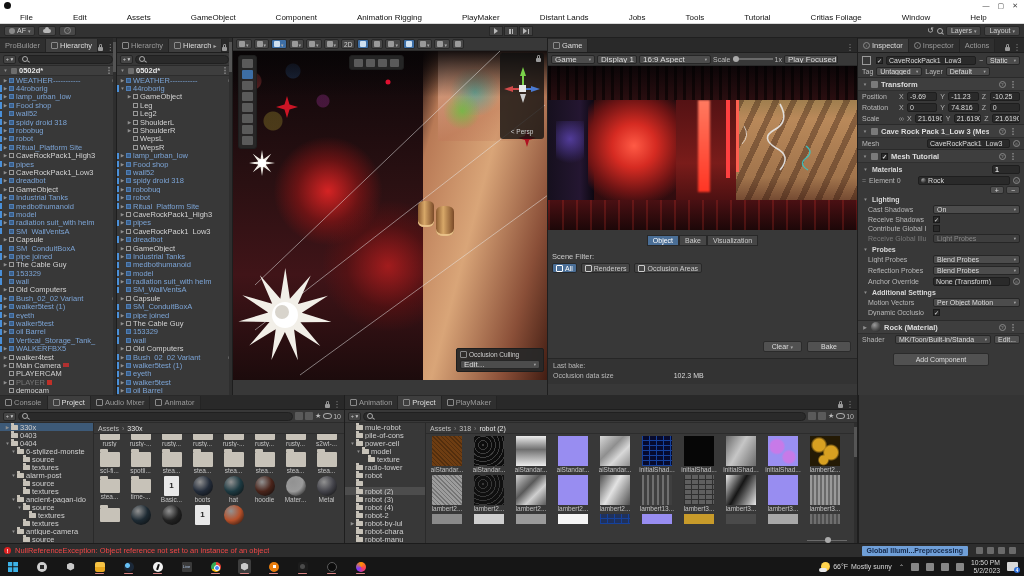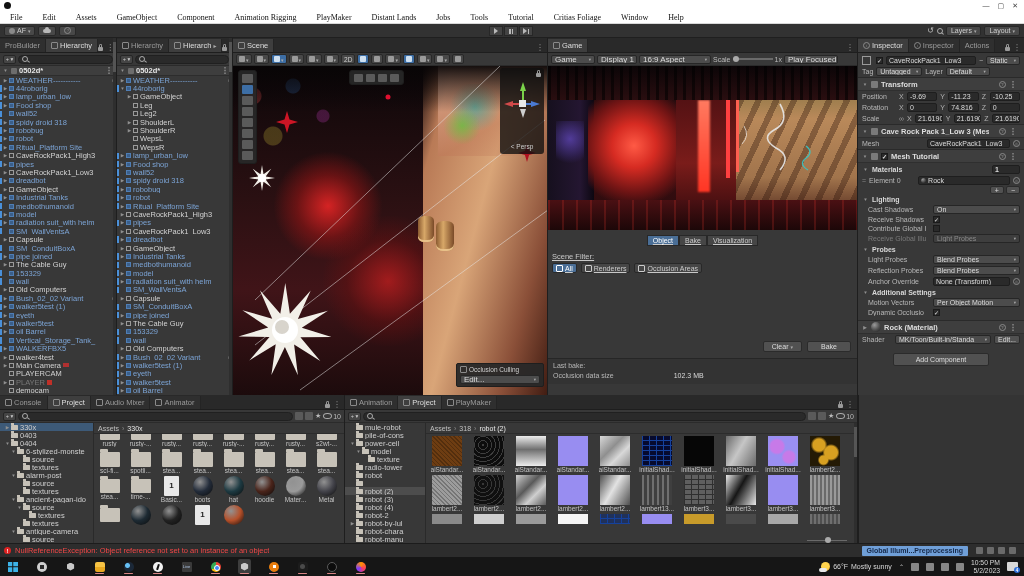--- a/index.html
+++ b/index.html
@@ -5,21 +5,21 @@
   html,body{margin:0;padding:0;background:#000;}
   #app{position:relative;width:1024px;height:576px;overflow:hidden;background:#2b2b2b;
        font-family:"Liberation Sans",sans-serif;color:#c8c8c8;font-size:8px;cursor:default;}
   .abs{position:absolute;}
   i{font-style:normal;}
   
   .titlebar{left:0;top:0;width:1024px;height:11px;background:#ffffff;color:#222;display:flex;align-items:center;gap:4px;padding-left:4px;box-sizing:border-box;font-size:7.5px;}
   .ulogo{width:7px;height:7px;border-radius:50%;background:#111;flex:0 0 7px;}
   .wbtns{margin-left:auto;display:flex;gap:8px;padding-right:6px;color:#444;font-size:7px;}
   .menubar{left:0;top:11px;width:1024px;height:13px;background:#ffffff;color:#111;display:flex;align-items:center;font-size:8px;border-bottom:1px solid #d8d8d8;box-sizing:border-box;}
-  .menu-item{padding:0 10px;font-family:Liberation Serif, serif;}
+  .menu-item{padding:0 20px;}
   
   .utoolbar{left:0;top:24px;width:1024px;height:14px;background:#323232;border-bottom:1px solid #1f1f1f;box-sizing:border-box;display:flex;align-items:center;}
   .tgroup{display:flex;align-items:center;gap:3px;padding:0 4px;}
   .pill{background:#484848;border:1px solid #282828;border-radius:2px;height:10px;display:inline-flex;align-items:center;gap:2px;padding:0 4px;font-size:7px;color:#cfcfcf;box-sizing:border-box;}
   .car::after{content:"▾";font-size:5px;color:#aaa;}
   .avatar{width:6px;height:6px;border-radius:50%;background:#8a8a8a;}
   .cloudico{width:8px;height:4px;background:#b8b8b8;border-radius:2px;position:relative;}
   .cloudico::before{content:"";position:absolute;left:2px;top:-2px;width:4px;height:4px;border-radius:50%;background:#b8b8b8;}
   .playgroup{position:absolute;left:489px;top:26px;display:flex;gap:1px;}
   .pbtn{width:14px;height:10px;background:#434343;border:1px solid #272727;display:flex;align-items:center;justify-content:center;box-sizing:border-box;}
@@ -782,29 +782,20 @@
           <i class="cube b"></i>
           <span>oil Barrel</span>
         </div>
       </div>
     <div class="vscroll">
         <i></i>
       </div>
   </div>
 
   <div class="panel abs" style="left:233px;top:38px;width:315px;height:357px;">
-    <div class="tabbar">
-      <span class="tab active">
-          <i class="tabico"></i>
-          <span>Scene</span>
-        </span>
-      <span class="tabright">
-          <i class="kebab"></i>
-        </span>
-    </div>
     <div class="ptoolbar" id="scene-toolbar">
         <span class="pill" style="height: 10px; padding: 0px 2px; gap: 1px;">
           <i style="width: 6px; height: 6px; background: rgb(154, 154, 154); border-radius: 1px;"></i>
           <i class="car"></i>
         </span>
         <span class="pill" style="height: 10px; padding: 0px 2px; gap: 1px;">
           <i style="width: 6px; height: 6px; background: rgb(154, 154, 154); border-radius: 1px;"></i>
           <i class="car"></i>
         </span>
         <span class="pill" style="height: 10px; padding: 0px 2px; gap: 1px; background: rgb(61, 110, 165);">
@@ -960,21 +951,21 @@
       <div class="layer ga-floor"></div>
       <svg class="ga-svg" viewBox="0 0 310 164">
         <path d="M232,38 q10,18 -6,26 q-14,8 2,18 q16,8 4,22" stroke="#e8e8e8" stroke-width="1.6" fill="none" opacity="0.9"></path>
         <path d="M258,80 q8,6 0,12 q-8,6 2,12" stroke="#35c8c8" stroke-width="1.3" fill="none" opacity="0.9"></path>
         <path d="M196,60 q6,10 -2,18" stroke="#f0f0f0" stroke-width="1" fill="none" opacity="0.7"></path>
       </svg>
     </div>
   </div>
 
   <div class="panel abs" style="left:548px;top:230px;width:310px;height:165px;">
-    <div style="position:relative;height:149px;text-decoration:underline;">
+    <div style="position:relative;height:149px;">
       <div style="display:flex;justify-content:center;margin-top:5px;">
         <span class="seg on">Object</span>
         <span class="seg">Bake</span>
         <span class="seg">Visualization</span>
       </div>
       <div class="irow" style="margin-top:5px;font-size:7.5px;color:#c8c8c8;">Scene Filter:</div>
       <div style="display:flex;gap:4px;padding:1px 4px;">
         <span class="chip on">
             <i class="chipico"></i>
             <span>All</span>

